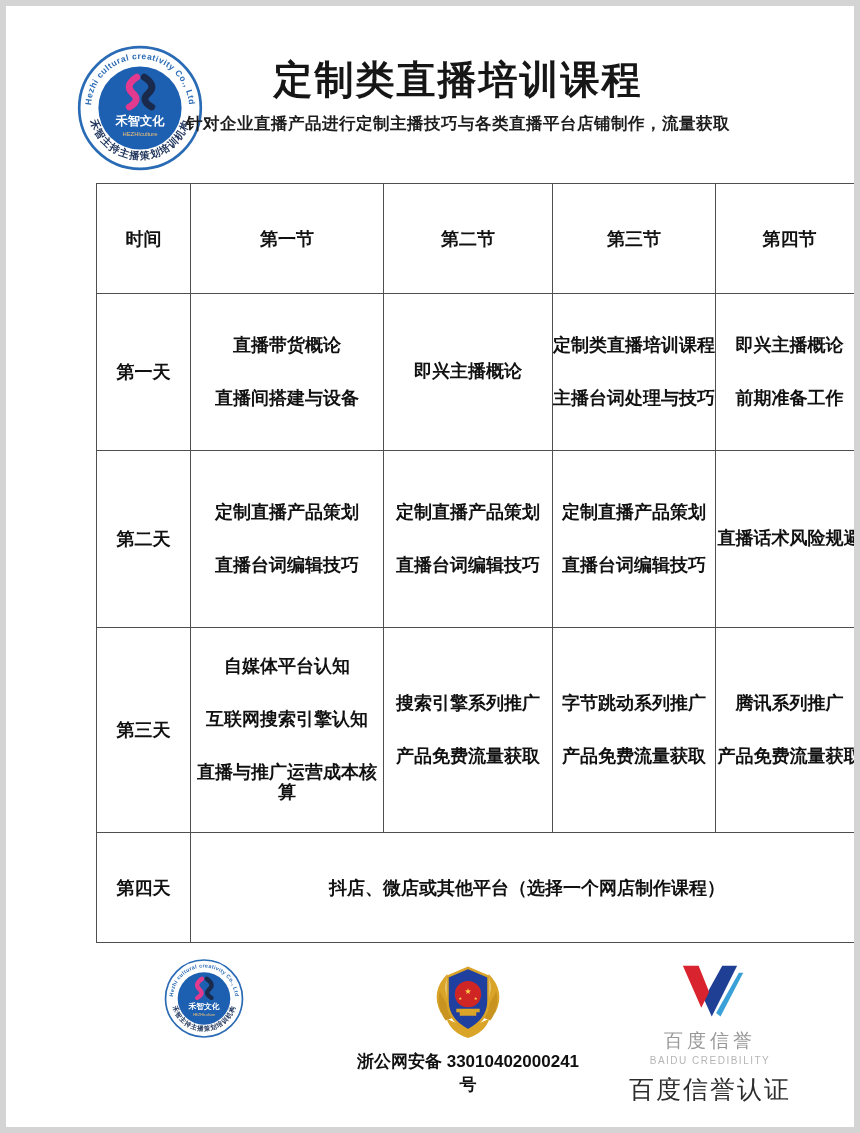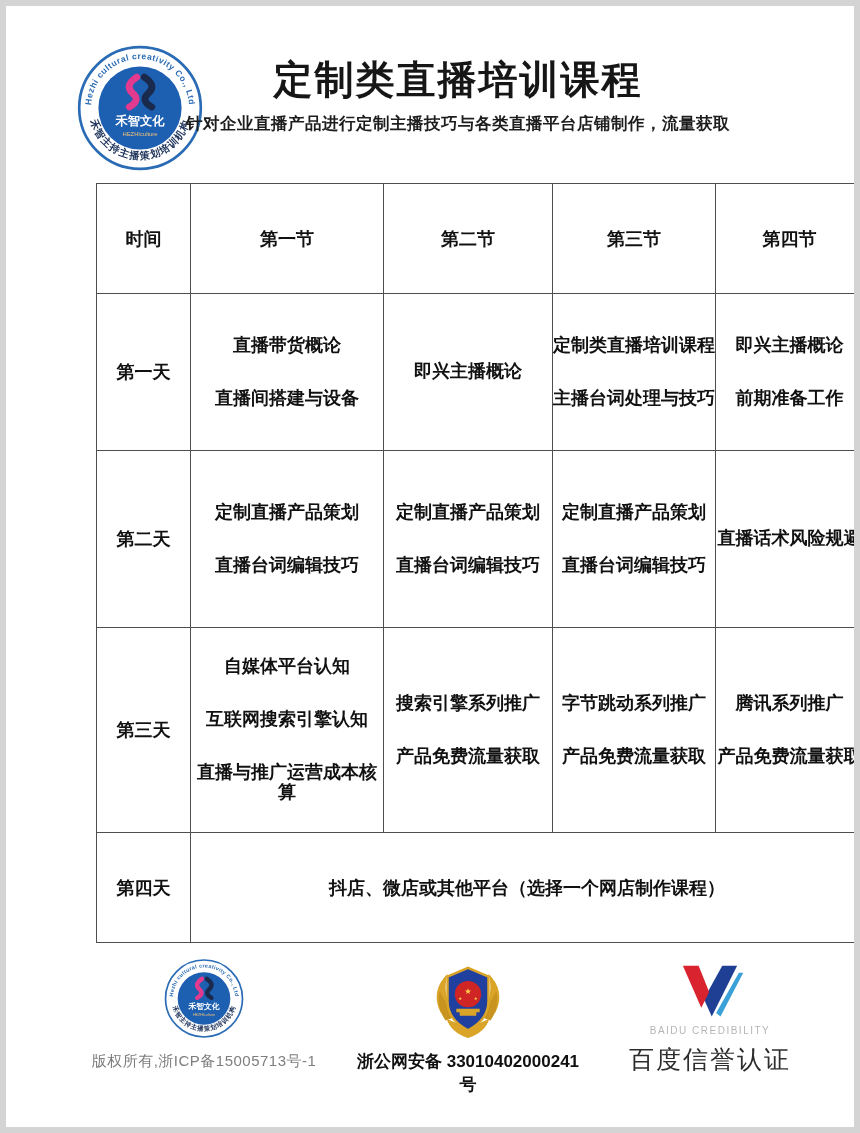--- a/index.html
+++ b/index.html
@@ -241,21 +241,20 @@
         <textPath href="#arcTopF" startOffset="50%" text-anchor="middle">Hezhi cultural creativity Co., Ltd</textPath>
       </text>
       <text font-size="9.5" fill="#20355c" font-weight="bold" letter-spacing="1">
         <textPath href="#arcBotF" startOffset="50%" text-anchor="middle">禾智主持主播策划培训机构</textPath>
       </text>
       <path d="M57,31 q-12,8 -4,15 q8,7 -3,13" stroke="#e23a8e" stroke-width="6.5" fill="none" stroke-linecap="round"></path>
       <path d="M64,31 q12,8 4,15 q-8,7 3,13" stroke="#1a2a4d" stroke-width="6.5" fill="none" stroke-linecap="round"></path>
       <text x="60" y="76" text-anchor="middle" font-size="11.5" font-weight="bold" fill="#ffffff">禾智文化</text>
       <text x="60" y="86" text-anchor="middle" font-size="5.5" fill="#f0c27a">HEZHIculture</text>
     </svg>
-    <div class="copyright-text">版权所有,浙ICP备15005713号-1</div>
   </div>
 
   <div class="footer-mid">
     <svg viewBox="0 0 80 80">
       <path d="M12,52 Q1,30 19,12 Q13,34 25,50 Z" fill="#d9a427"></path>
       <path d="M68,52 Q79,30 61,12 Q67,34 55,50 Z" fill="#d9a427"></path>
       <path d="M17,60 Q7,46 11,30 Q19,46 28,56 Z" fill="#c8941f"></path>
       <path d="M63,60 Q73,46 69,30 Q61,46 52,56 Z" fill="#c8941f"></path>
       <path d="M40,78 Q22,72 18,58 Q33,66 40,64 Q47,66 62,58 Q58,72 40,78 Z" fill="#d9a427"></path>
       <path d="M40,6 L61,15 L61,40 Q61,59 40,70 Q19,59 19,40 L19,15 Z" fill="#2040a0" stroke="#d9a427" stroke-width="2.5"></path>
@@ -267,17 +266,18 @@
     </svg>
     <div class="police-text">浙公网安备 33010402000241号</div>
   </div>
 
   <div class="footer-right">
     <svg viewBox="0 0 80 64">
       <polygon points="54,2 71,2 42,60 33,40" fill="#1f3f94"></polygon>
       <polygon points="73,10 78,10 52,60 47,56" fill="#3aa0d8"></polygon>
       <polygon points="9,2 27,2 39,32 30,50" fill="#d9232e"></polygon>
     </svg>
+    <div class="baidu-title">百度信誉</div>
     <div class="baidu-sub">BAIDU CREDIBILITY</div>
     <div class="baidu-cert">百度信誉认证</div>
   </div>
 
 </div>
 
 </body></html>

